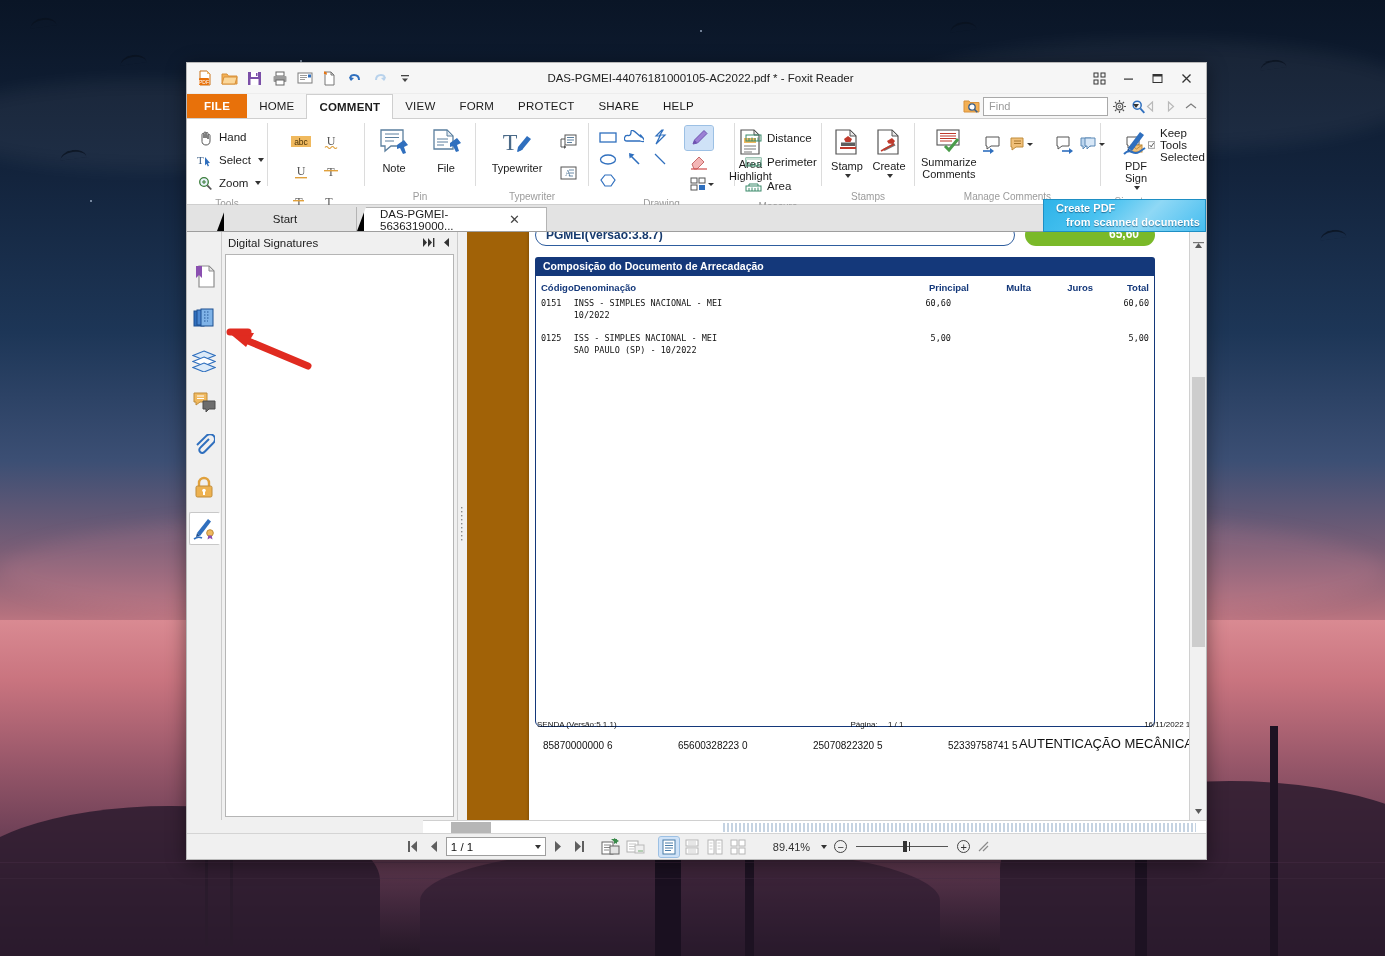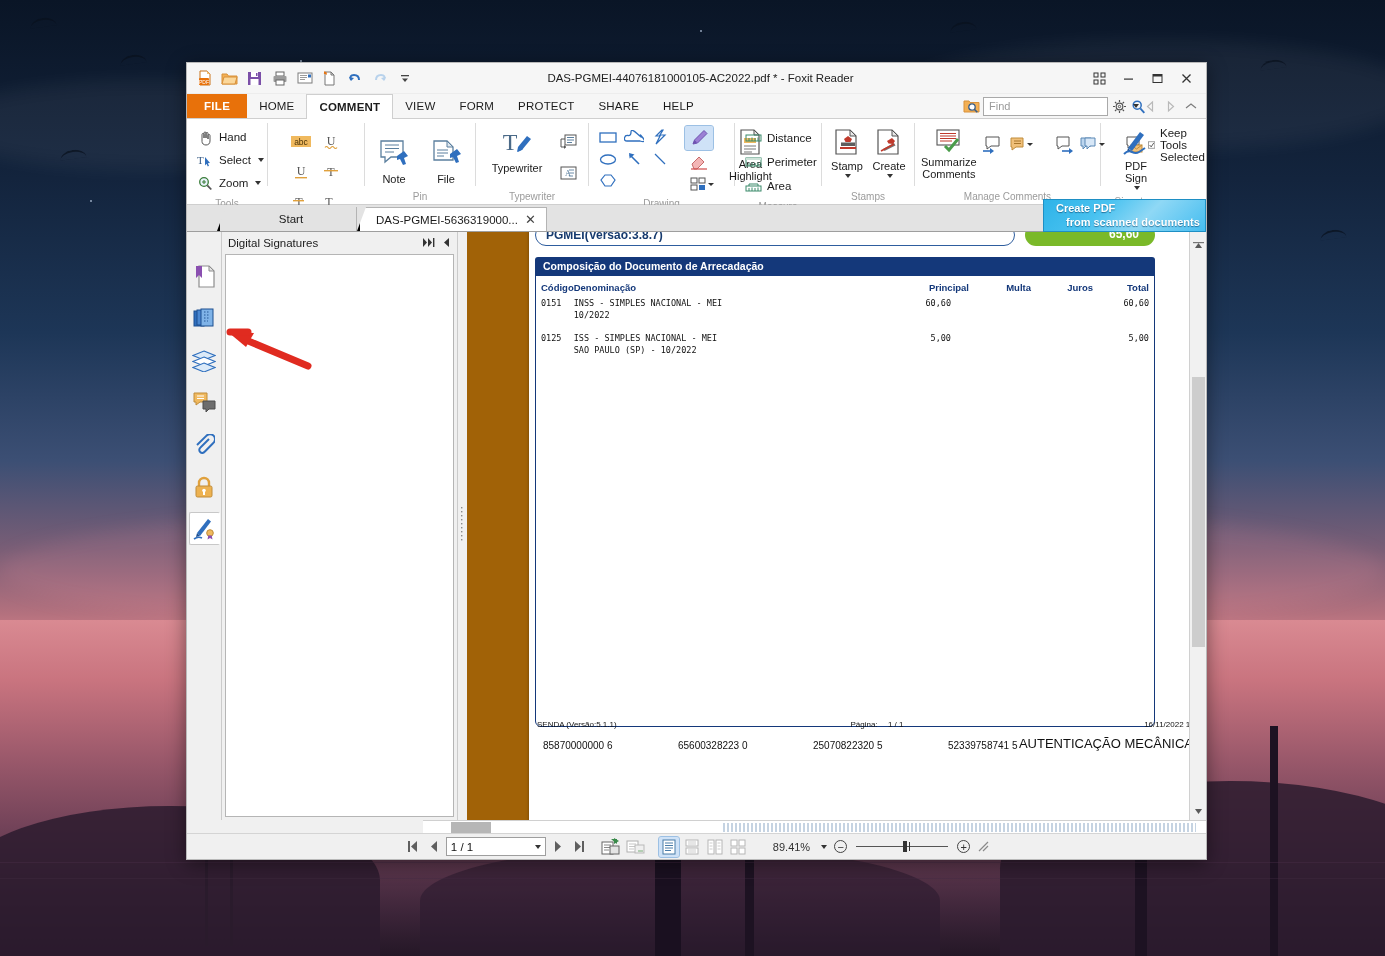--- a/index.html
+++ b/index.html
@@ -122,23 +122,23 @@
   .gridbtn { width:28px;height:28px;display:flex;align-items:center;justify-content:center;border-radius:2px;}
   .gridbtn.sel { background:#cfe2f7; outline:1px solid #9cc0e4; }
 
   
   .tabstrip {
     height:27px; background:#e3e3e3; display:flex; align-items:flex-end;
     position:relative; border-bottom:1px solid #9e9e9e;
   }
   .doctab {
     height:24px; display:flex; align-items:center; gap:7px;
-    padding:0 10px 0 16px; font-size:11.5px; color:#1b1b1b;
+    padding:0 26px 0 16px; font-size:11.5px; color:#1b1b1b;
     background:#e3e3e3;
-    border-left:3px solid #000000; border-right:1px solid #b4b4b4;
+    border-left:7px solid #000000; border-right:1px solid #b4b4b4;
     clip-path: polygon(9px 0, 100% 0, 100% 100%, 0 100%);
   }
   .doctab.active { background:#fff; border-top:1px solid #b4b4b4; }
   .tab-x { font-size:13px; color:#444; line-height:10px; }
   .tabstrip-caret { margin-left:auto; margin-right:6px; margin-bottom:5px; }
 
   .createpdf-banner {
     position:absolute; right:0; top:-6px; width:163px; height:33px;
     background: linear-gradient(135deg,#2eb3e8 0%, #49c2f0 35%, #8fd8f5 62%, #45bdf0 100%);
     border:1px solid #1e8fc4; overflow:hidden;
@@ -536,21 +536,21 @@
               <text x="8" y="13" font-size="12" fill="#555" text-anchor="middle" font-family="Liberation Serif">T</text>
               <path d="M12 15l2-3 2 3z" fill="none" stroke="#e0a13d" stroke-width="1"></path>
             </svg>
         </div>
       </div>
       <div class="rgroup-label">Text Markup</div>
     </div>
     <div class="rsep"></div>
 
     <div class="rgroup" style="width:110px">
-      <div class="rgroup-body" style="justify-content:center;gap:6px;padding-top:4px;align-items:flex-end;">
+      <div class="rgroup-body" style="justify-content:center;gap:6px;padding-top:4px;">
         <div class="bigbtn">
           <svg width="34" height="32" viewBox="0 0 34 32">
               <path d="M4 2h22v16H14l-6 5v-5H4z" fill="#fff" stroke="#5b7f9e" stroke-width="1.3"></path>
               <path d="M8 6h14M8 9.5h14M8 13h9" stroke="#5b7f9e" stroke-width="1"></path>
               <path d="M20 17l7-5 4 5-4 2 2 6-3 1-3-6-3 1z" fill="#2f6fbe"></path>
             </svg>
           <span class="lbl">Note</span>
         </div>
         <div class="bigbtn">
           <svg width="34" height="32" viewBox="0 0 34 32">

